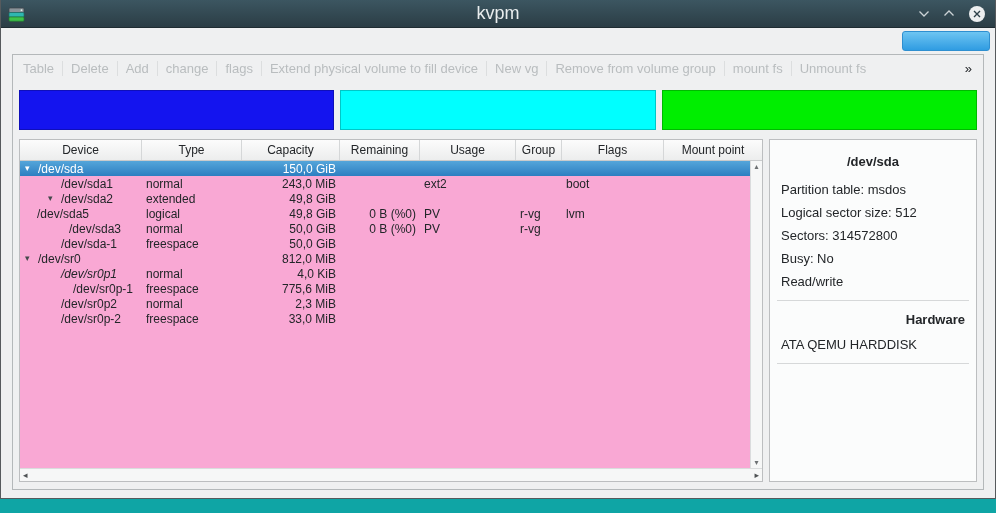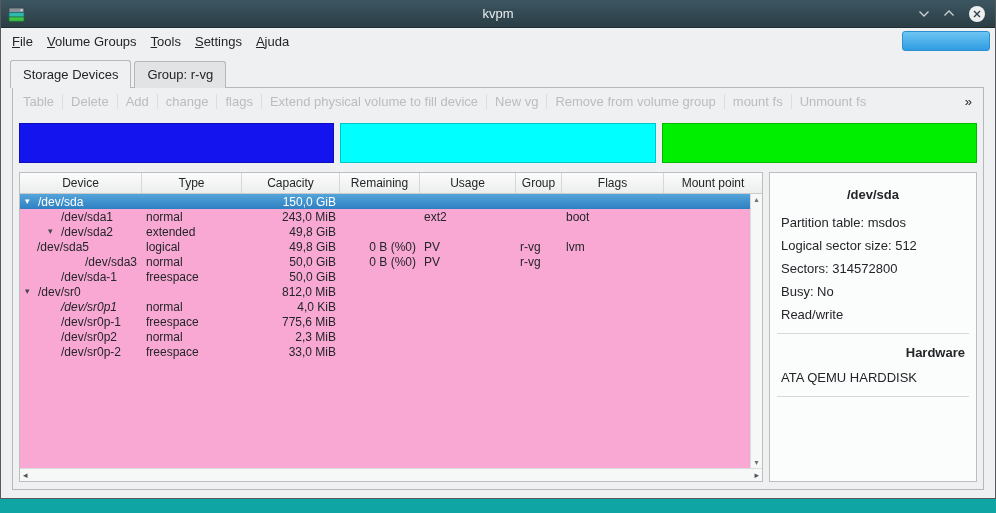--- a/index.html
+++ b/index.html
@@ -22,21 +22,21 @@
   .titlebar {
     height: 28px; flex: none;
     background: linear-gradient(#3c5661, #2b3d45);
     display: flex; align-items: center;
     position: relative; color: #e9edee;
     border-bottom: 1px solid #1f2c32;
   }
   .app-icon { margin-left: 7px; display: flex; }
   .title-text {
     position: absolute; left: 0; right: 0;
-    text-align: center; font-size: 13px; pointer-events: none;
+    text-align: center; font-size: 18px; pointer-events: none;
   }
   .win-controls {
     margin-left: auto; display: flex; align-items: center;
     gap: 13px; padding-right: 9px; position: relative; z-index: 1;
   }
   .wc { display: flex; align-items: center; }
 
   
   .menubar {
     height: 26px; flex: none; background: #eff0f1;
@@ -176,28 +176,23 @@
       <span class="wc">
         <svg width="18" height="18">
             <circle cx="9" cy="9" r="8" fill="#edeff0"></circle>
             <path d="M6 6 L12 12 M12 6 L6 12" stroke="#2e4149" stroke-width="1.4"></path>
           </svg>
       </span>
     </span>
   </div>
 
   <div class="menubar">
-    <span><span class="menu-item">File</span><span class="menu-item">Volume Groups</span><span class="menu-item">Tools</span><span class="menu-item">Settings</span><span class="menu-item">Ajuda</span></span>
     <span class="progress"></span>
   </div>
 
-  <div class="tabbar">
-      <div class="tab active">Storage Devices</div>
-      <div class="tab">Group: r-vg</div>
-    </div>
 
   <div class="frame">
 
     <div class="toolbar">
       <span class="tb-items">
           <span class="tb-item">Table</span>
           <span class="tb-sep"></span>
           <span class="tb-item">Delete</span>
           <span class="tb-sep"></span>
           <span class="tb-item">Add</span>
@@ -286,21 +281,21 @@
                 </div>
                 <div class="cell">logical</div>
                 <div class="cell num">49,8 GiB</div>
                 <div class="cell num">0 B (%0)</div>
                 <div class="cell">PV</div>
                 <div class="cell">r-vg</div>
                 <div class="cell">lvm</div>
                 <div class="cell"></div>
               </div>
               <div class="trow">
-                <div class="cell dev" style="padding-left: 28px; margin-left: 24px;">
+                <div class="cell dev" style="padding-left: 36px;">
                   <span class="expander"></span>
                   <span>/dev/sda3</span>
                 </div>
                 <div class="cell">normal</div>
                 <div class="cell num">50,0 GiB</div>
                 <div class="cell num">0 B (%0)</div>
                 <div class="cell">PV</div>
                 <div class="cell">r-vg</div>
                 <div class="cell"></div>
                 <div class="cell"></div>
@@ -338,21 +333,21 @@
                 </div>
                 <div class="cell">normal</div>
                 <div class="cell num">4,0 KiB</div>
                 <div class="cell num"></div>
                 <div class="cell"></div>
                 <div class="cell"></div>
                 <div class="cell"></div>
                 <div class="cell"></div>
               </div>
               <div class="trow">
-                <div class="cell dev" style="padding-left: 28px;">
+                <div class="cell dev" style="padding-left: 40px;">
                   <span class="expander"></span>
                   <span>/dev/sr0p-1</span>
                 </div>
                 <div class="cell">freespace</div>
                 <div class="cell num">775,6 MiB</div>
                 <div class="cell num"></div>
                 <div class="cell"></div>
                 <div class="cell"></div>
                 <div class="cell"></div>
                 <div class="cell"></div>

